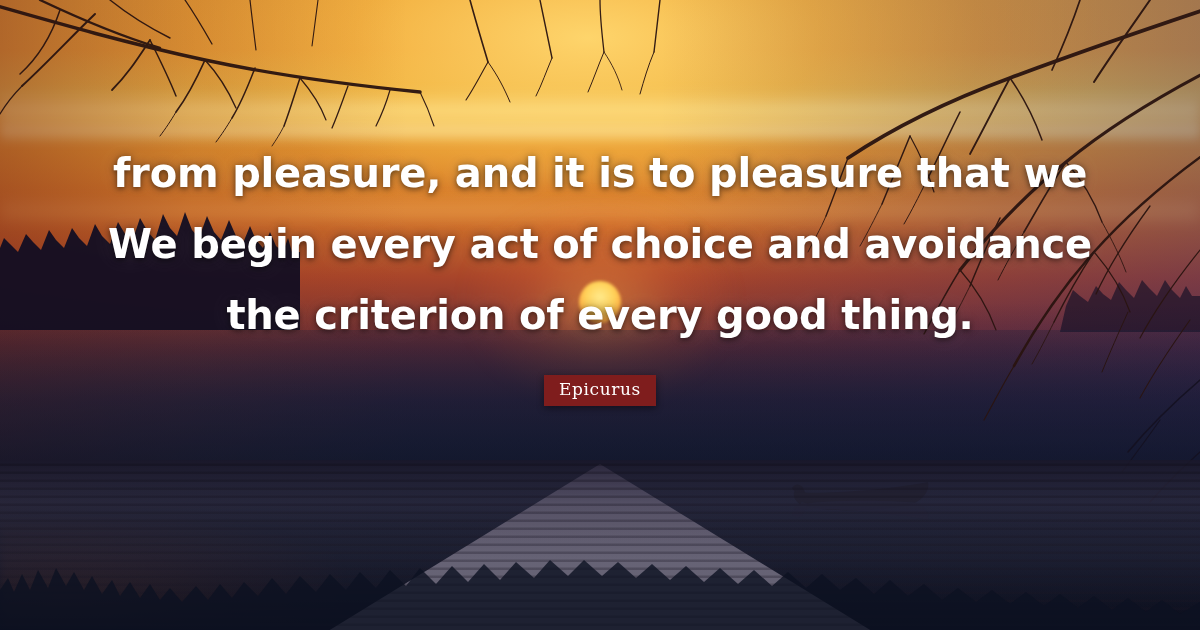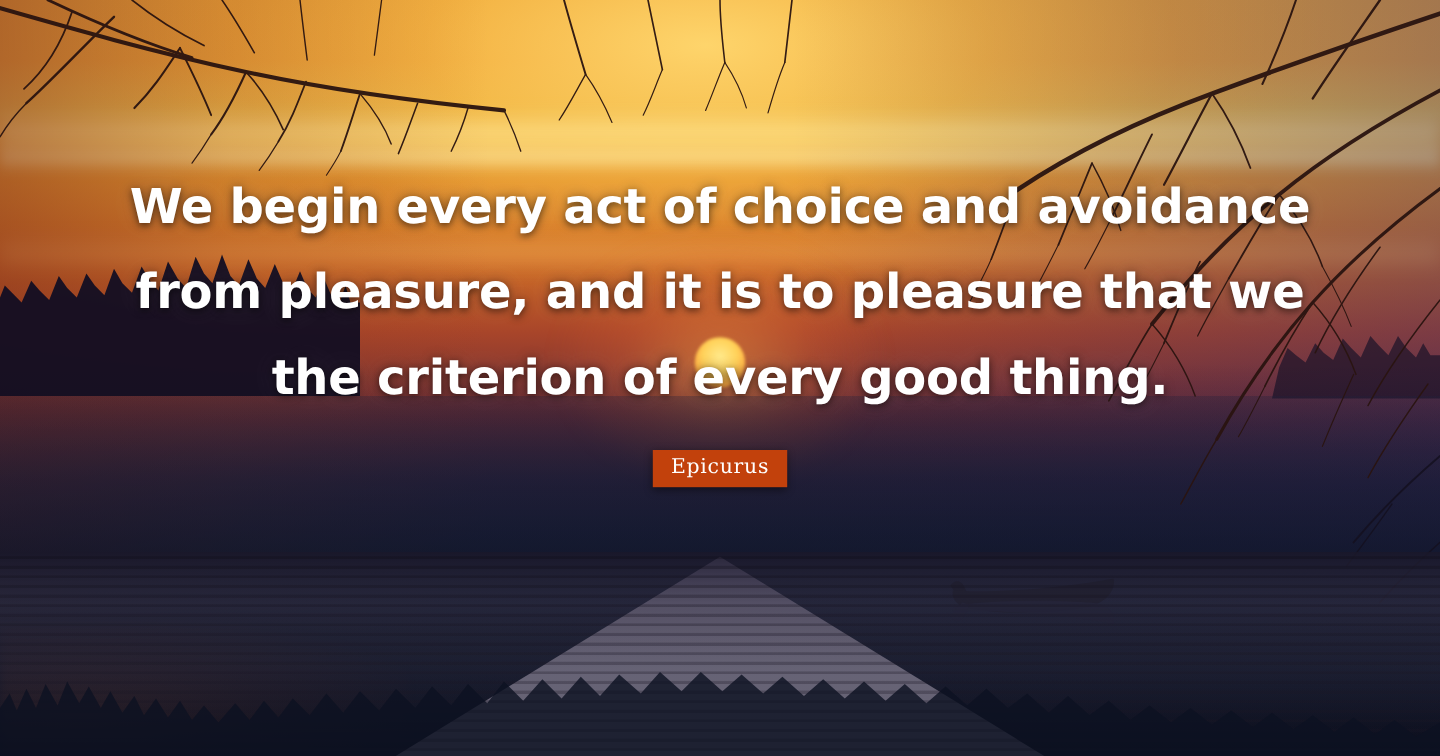--- a/index.html
+++ b/index.html
@@ -205,21 +205,21 @@
     text-shadow:
       0 0 10px rgba(0,0,0,0.34),
       0 2px 5px rgba(0,0,0,0.38),
       0 0 26px rgba(255,255,255,0.12);
   }
 
   .author-badge {
     margin-top: 24px;
     display: inline-block;
     padding: 5px 15px 6px;
-    background: #c2410c;
+    background: #7f1d1d;
     color: #ffffff;
     font-family: "DejaVu Serif", "Liberation Serif", serif;
     font-size: 17px;
     font-weight: normal;
     letter-spacing: 0.6px;
     line-height: 1.15;
     box-shadow: 0 2px 7px rgba(0,0,0,0.45);
   }
 
   .brand {
@@ -396,22 +396,22 @@
                L856,44 L874,60 L890,46 L908,62 L924,50 L942,66
                L958,54 L976,68 L992,56 L1010,70 L1026,58 L1044,72
                L1060,60 L1078,74 L1094,62 L1112,76 L1128,64 L1146,78
                L1162,66 L1180,80 L1200,68 L1200,96 Z" fill="#0d1122" opacity="0.80"></path>
     </svg>
   </div>
 
   <div class="content">
 
     <div class="quote-block">
+      <span class="quote-line">from pleasure, and it is to pleasure that we</span>
       <span class="quote-line">We begin every act of choice and avoidance</span>
-      <span class="quote-line">from pleasure, and it is to pleasure that we</span>
       <span class="quote-line">the criterion of every good thing.</span>
 
       <div>
         <span class="author-badge">Epicurus</span>
       </div>
     </div>
 
 
   </div>
 </div>

